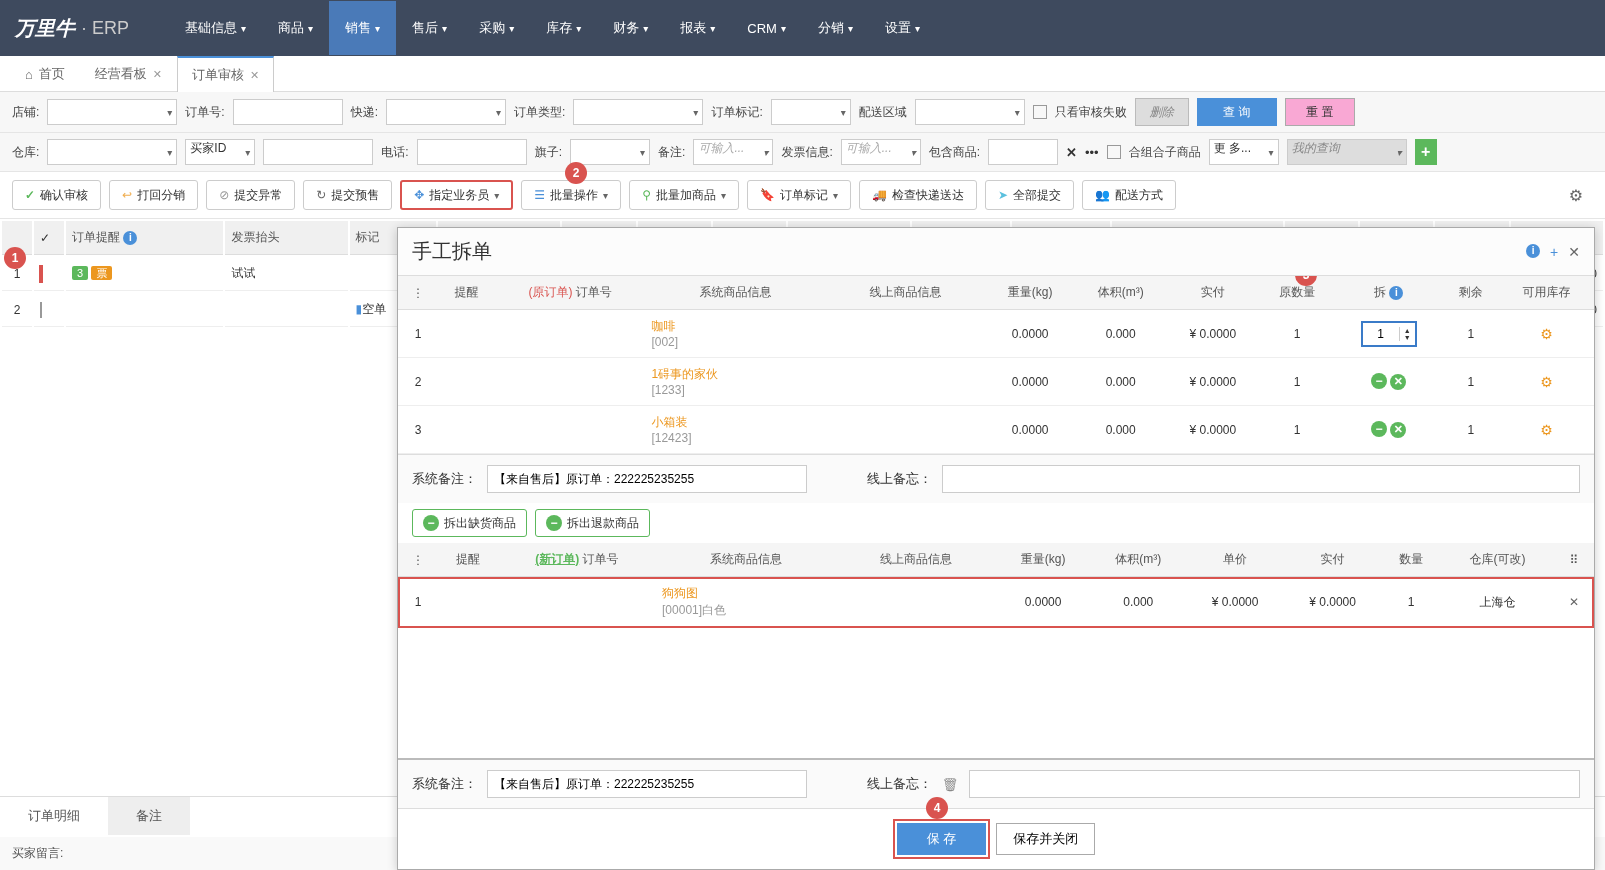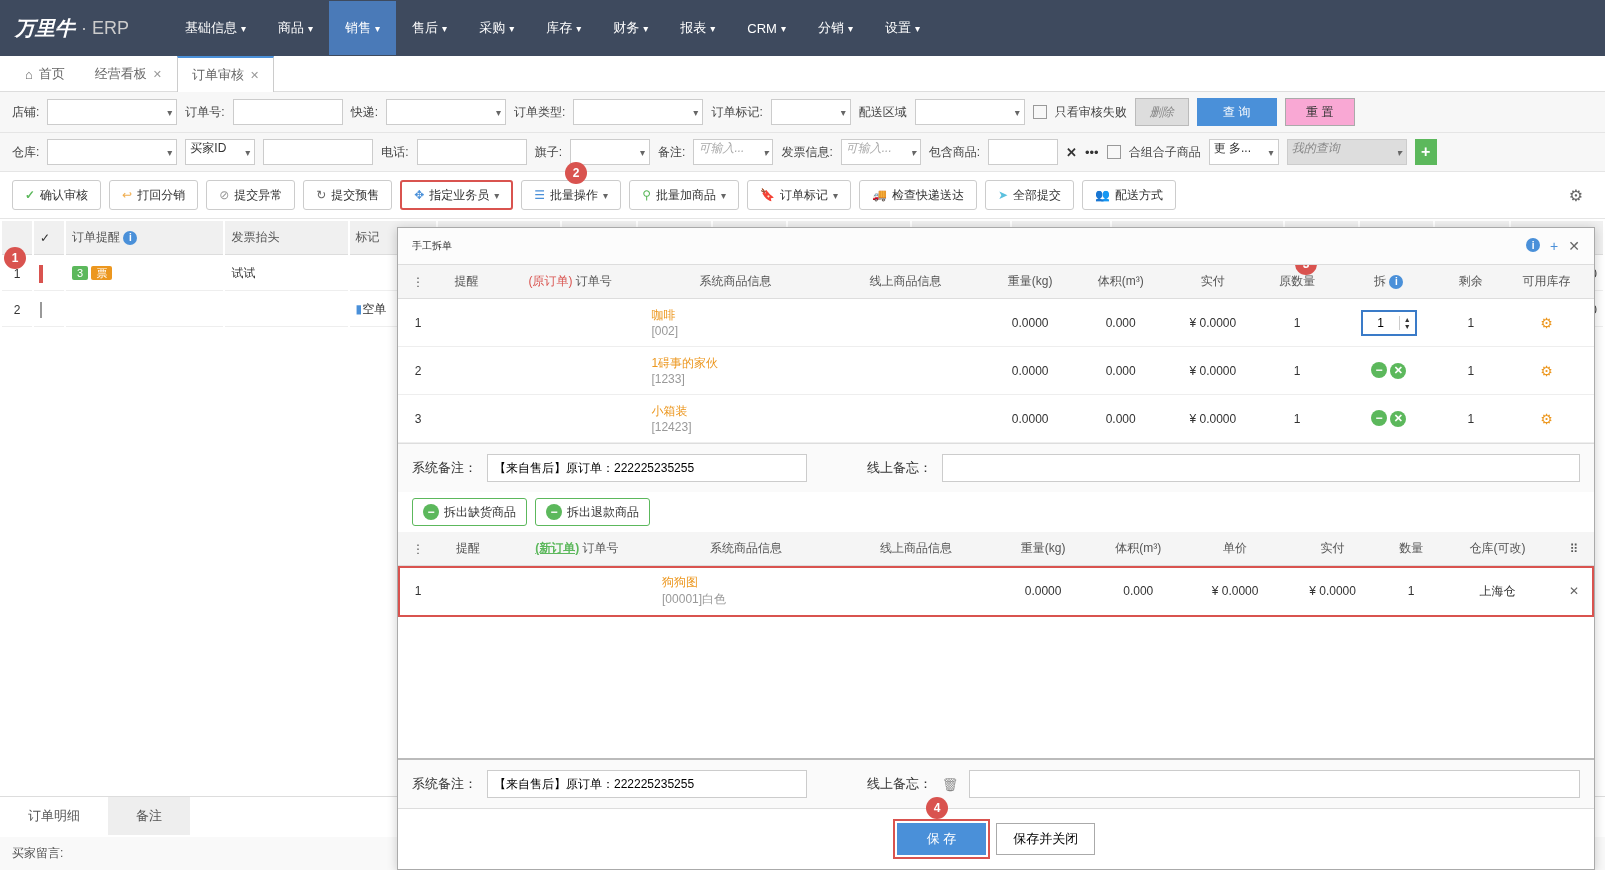--- a/index.html
+++ b/index.html
@@ -64,21 +64,21 @@
 .cb.checked::after { content: "✓"; color: #fff; font-size: 11px; position: absolute; top: -1px; left: 1px; }
 .badge-num { background: #5cb85c; color: #fff; padding: 1px 5px; border-radius: 2px; font-size: 11px; }
 .badge-txt { background: #ec971f; color: #fff; padding: 1px 5px; border-radius: 2px; font-size: 11px; }
 .flag-blue { color: #4a90d9; }
 
 .callout-num { position: absolute; width: 22px; height: 22px; border-radius: 50%; background: #d9534f; color: #fff; display: flex; align-items: center; justify-content: center; font-size: 12px; font-weight: bold; z-index: 100; }
 
 
 .modal { position: absolute; top: 227px; left: 397px; right: 10px; bottom: 0; background: #fff; border: 1px solid #aaa; box-shadow: 0 2px 10px rgba(0,0,0,0.2); display: flex; flex-direction: column; }
 .modal-header { padding: 10px 14px; display: flex; align-items: center; justify-content: space-between; border-bottom: 1px solid #ddd; background: #fcfcfc; }
-.modal-title { font-size: 10px; color: #333; }
+.modal-title { font-size: 20px; color: #333; }
 .modal-icons { display: flex; gap: 10px; color: #4a90d9; font-size: 14px; }
 .modal-icons span { cursor: pointer; }
 .modal-body { flex: 1; overflow: auto; }
 
 .split-table { width: 100%; font-size: 12px; border-collapse: collapse; }
 .split-table th { padding: 8px 6px; text-align: center; color: #555; font-weight: normal; background: #f5f5f5; border-bottom: 1px solid #ddd; }
 .split-table td { padding: 8px 6px; text-align: center; border-bottom: 1px solid #eee; }
 .split-table td.left { text-align: left; }
 .orange-txt { color: #ec971f; }
 .gray-txt { color: #999; }

